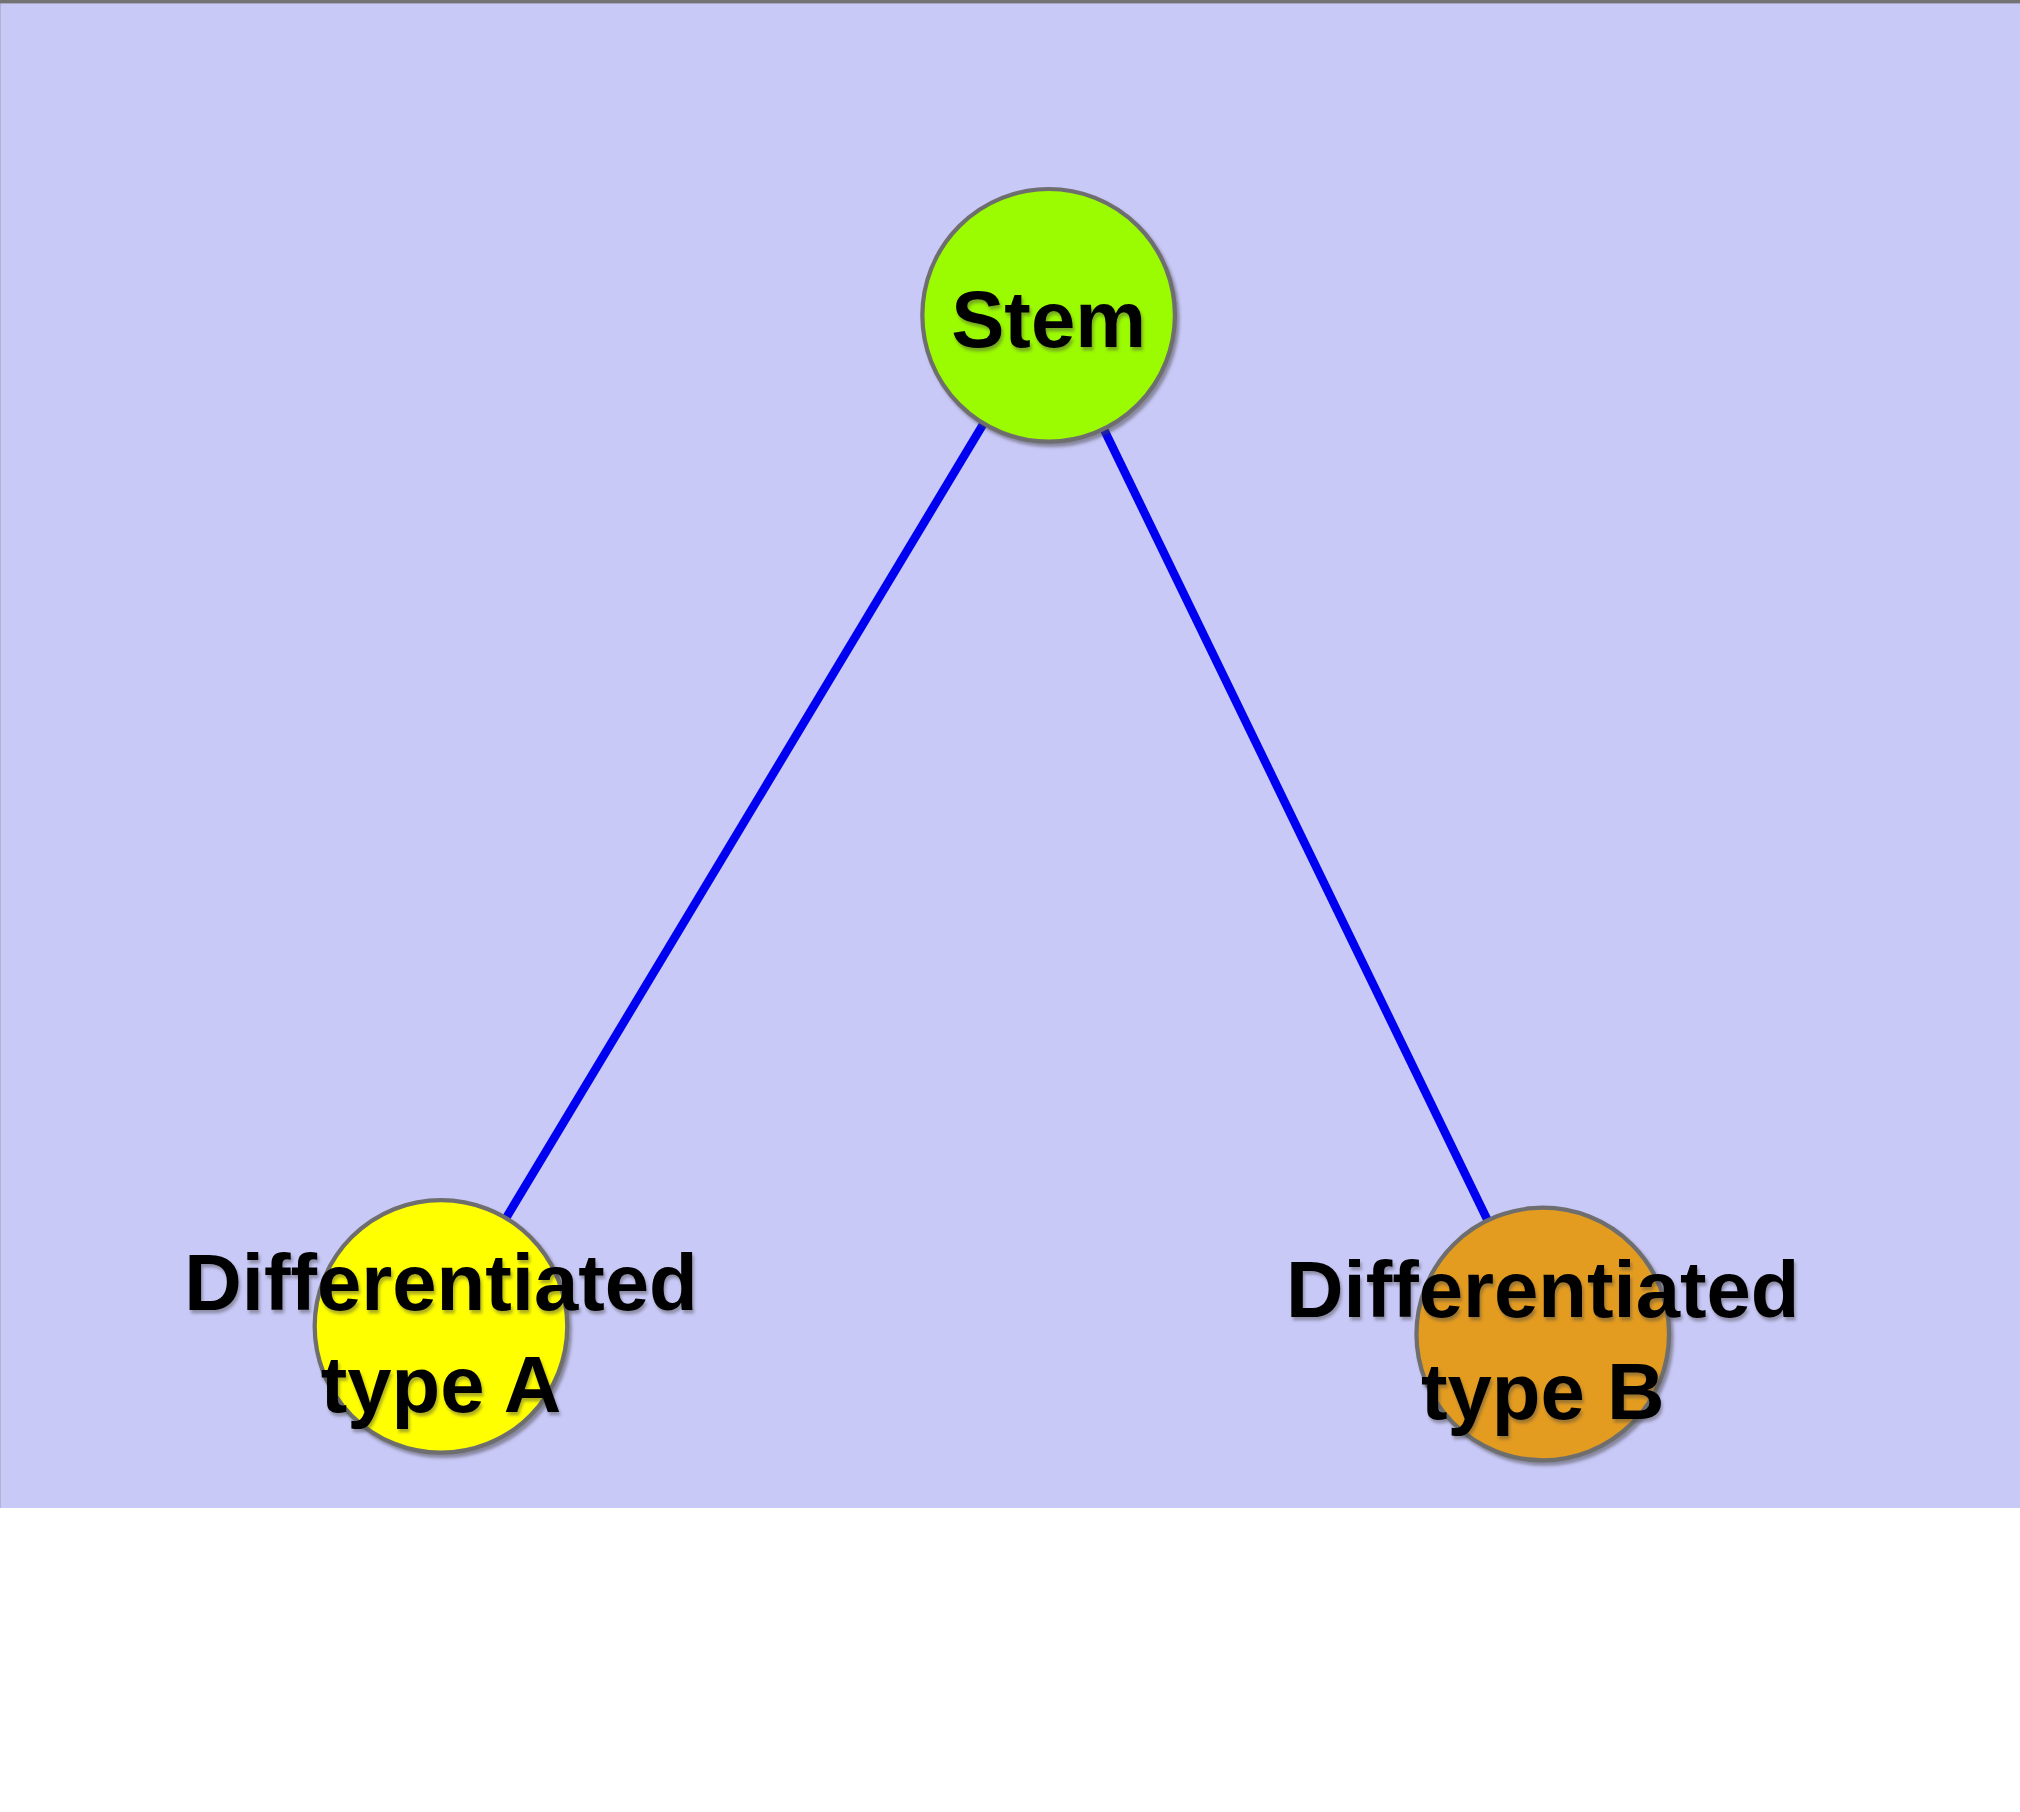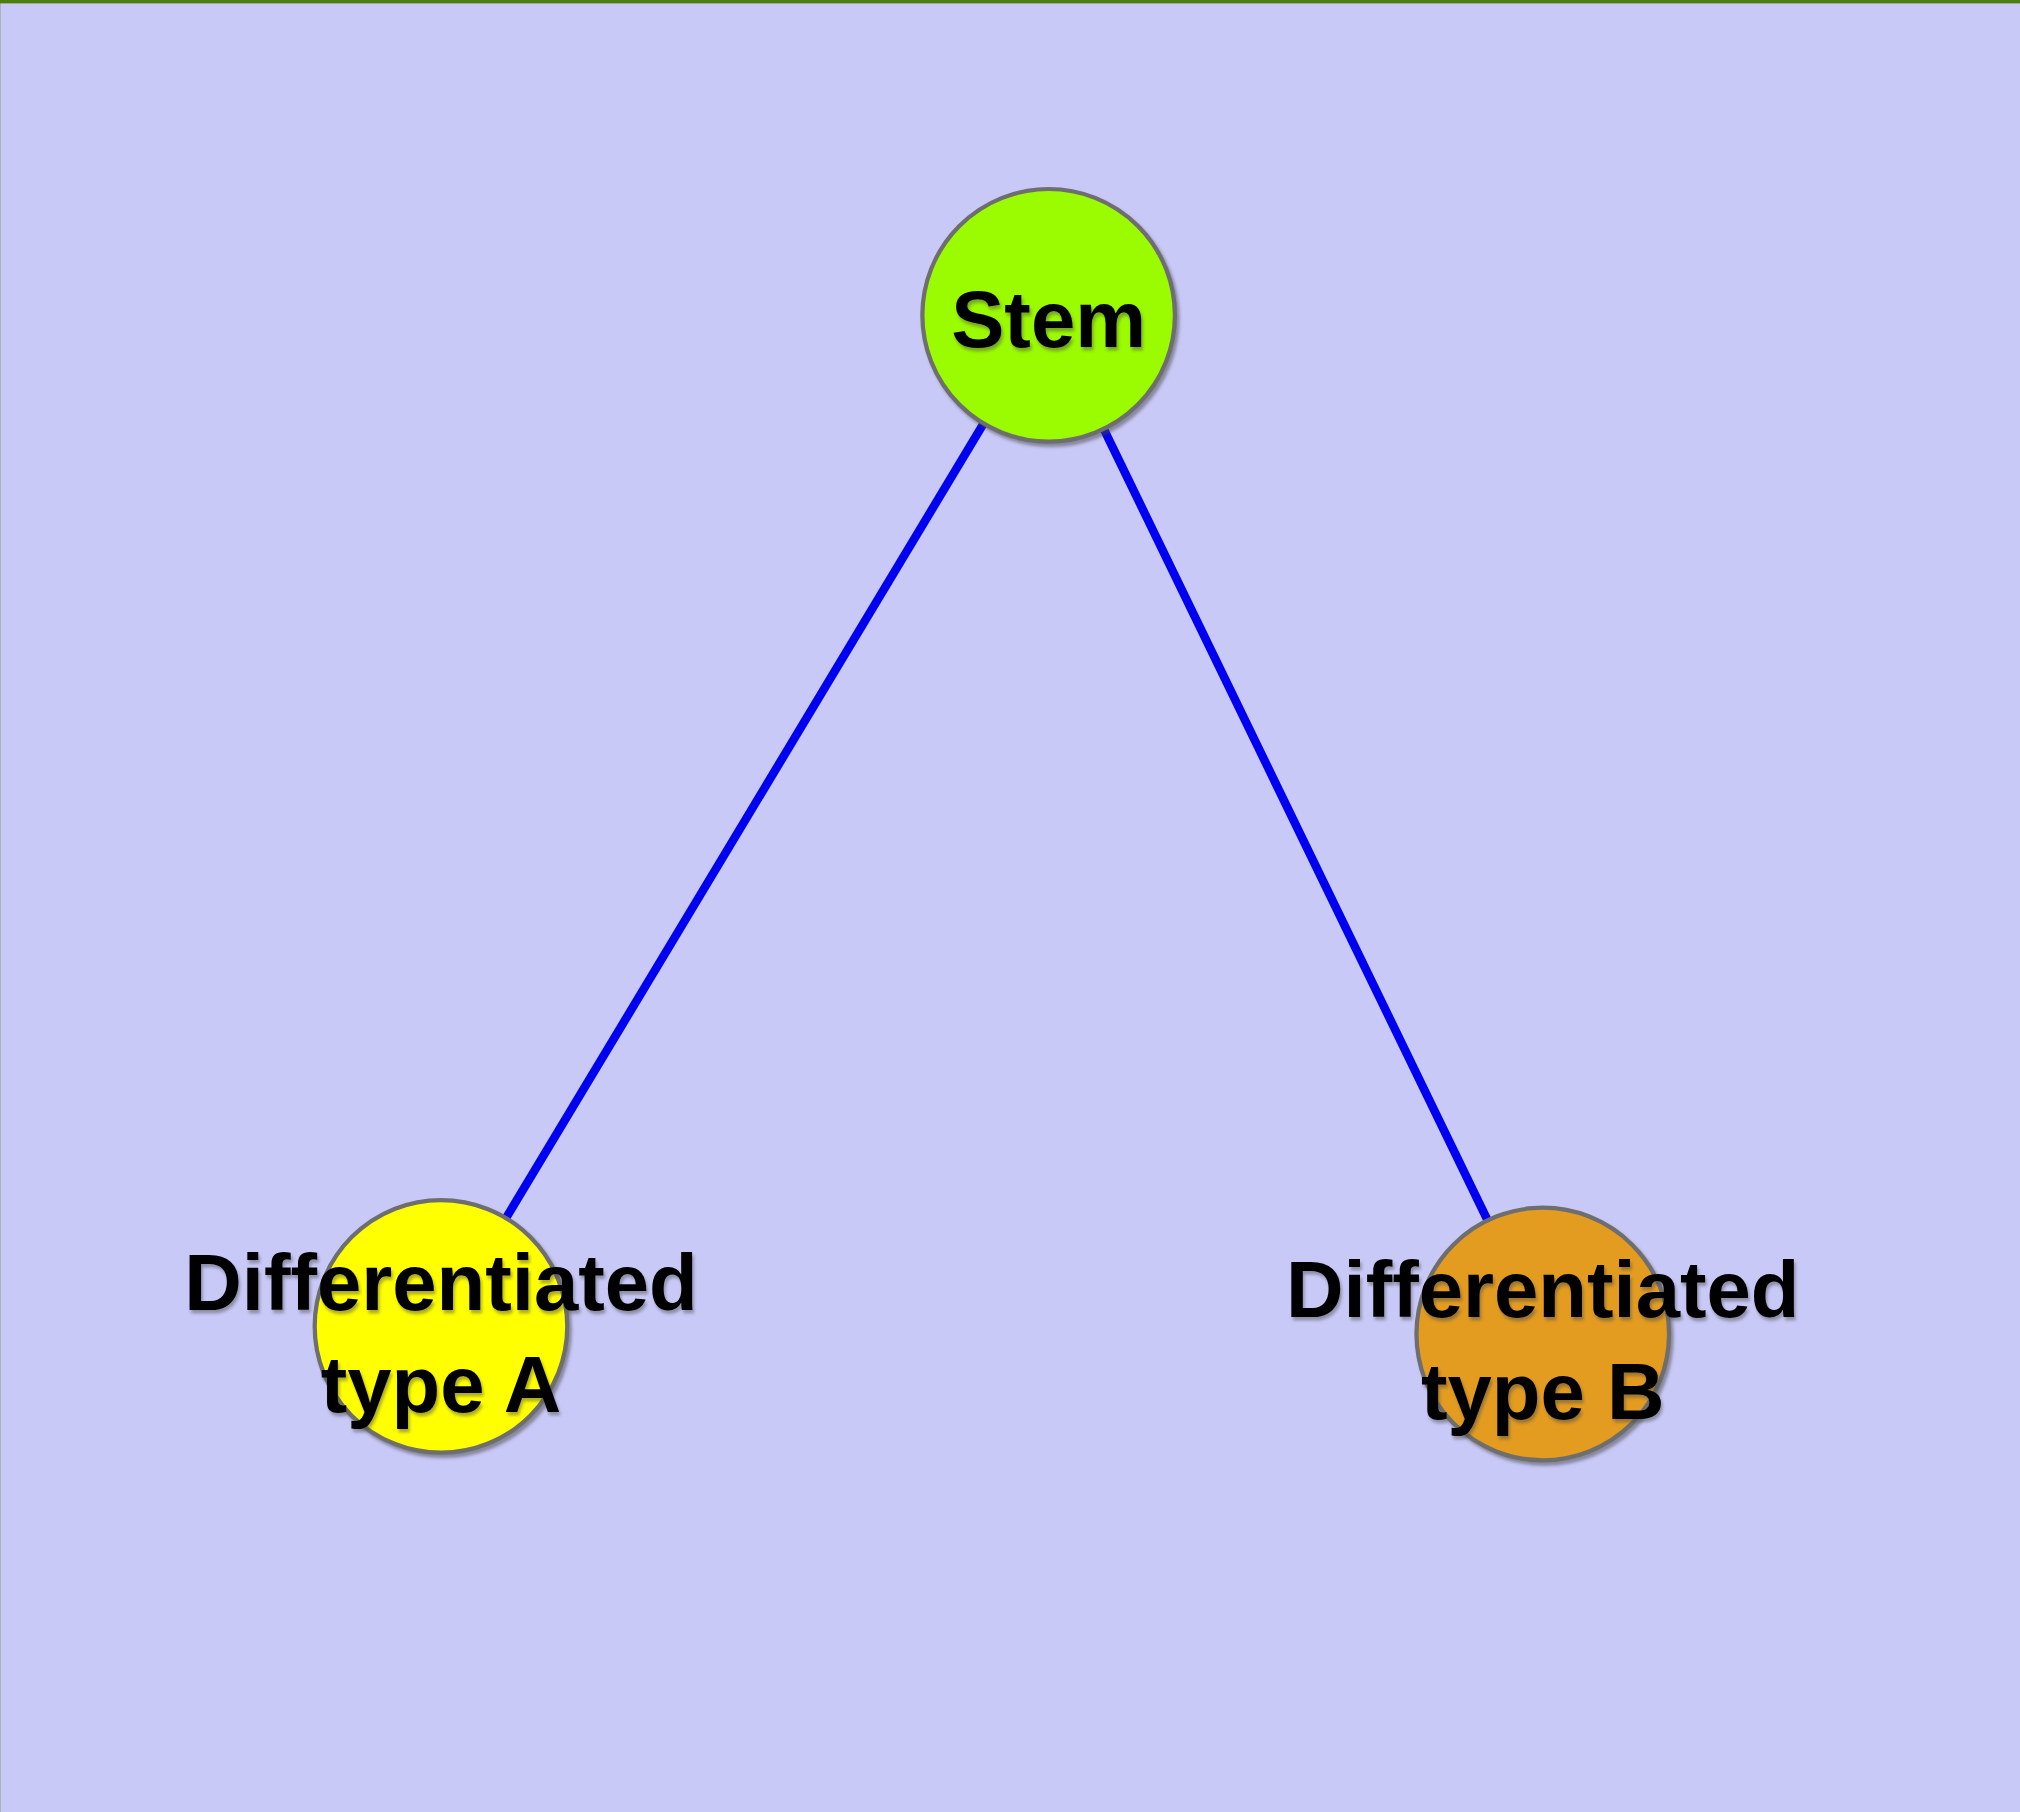--- a/index.html
+++ b/index.html
@@ -3,22 +3,22 @@
 <meta charset="utf-8">
 <style>
   html, body {
     margin: 0;
     padding: 0;
     background: #ffffff;
   }
   .figure {
     position: relative;
     width: 2021px;
-    height: 1812px;
-    background: #4d7c0f;
+    height: 1508px;
+    background: #737373;
     overflow: hidden;
   }
   svg { display: block; }
   .node-circle {
     stroke-width: 5px;
     filter: drop-shadow(3px 4px 2px rgba(70,70,70,0.5));
   }
   .edge-line {
     stroke-width: 10px;
     fill: none;

